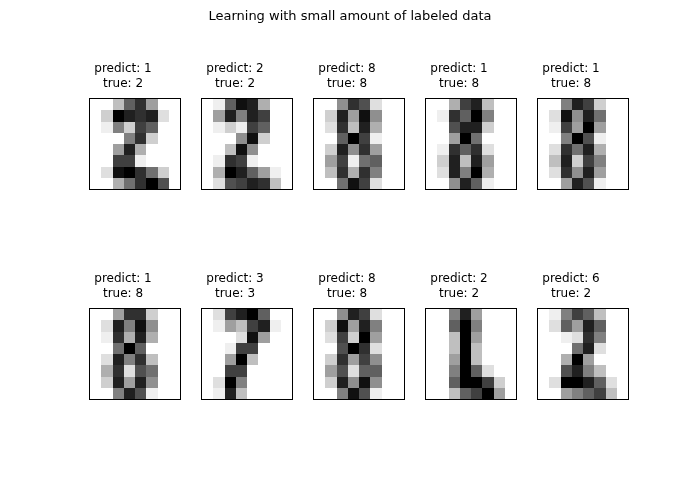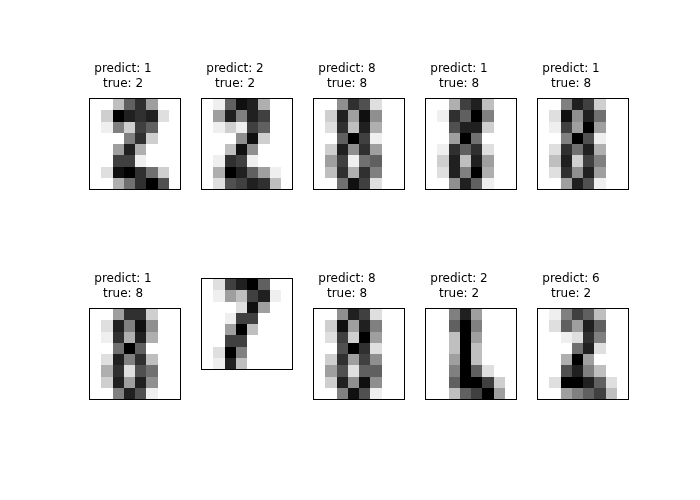--- a/index.html
+++ b/index.html
@@ -49,20 +49,21 @@
   }
   .digit > div {
     width: 100%;
     height: 100%;
   }
 </style>
 </head>
 <body>
 
 <div class="figure">
+  <div class="fig-title">Learning with small amount of labeled data</div>
 
   <div class="subplot" style="left:89px;top:61px">
     <div class="sub-title">
       <div>predict: 1</div>
       <div>true: 2</div>
     </div>
     <div class="digit">
         <div style="background-color: rgb(255, 255, 255);"></div>
         <div style="background-color: rgb(255, 255, 255);"></div>
         <div style="background-color: rgb(191, 191, 191);"></div>
@@ -489,20 +490,24 @@
         <div style="background-color: rgb(128, 128, 128);"></div>
         <div style="background-color: rgb(32, 32, 32);"></div>
         <div style="background-color: rgb(80, 80, 80);"></div>
         <div style="background-color: rgb(239, 239, 239);"></div>
         <div style="background-color: rgb(255, 255, 255);"></div>
         <div style="background-color: rgb(255, 255, 255);"></div>
       </div>
   </div>
 
   <div class="subplot" style="left:201px;top:271px">
+    <div class="sub-title">
+      <div>predict: 3</div>
+      <div>true: 3</div>
+    </div>
     <div class="digit">
         <div style="background-color: rgb(255, 255, 255);"></div>
         <div style="background-color: rgb(223, 223, 223);"></div>
         <div style="background-color: rgb(64, 64, 64);"></div>
         <div style="background-color: rgb(32, 32, 32);"></div>
         <div style="background-color: rgb(0, 0, 0);"></div>
         <div style="background-color: rgb(96, 96, 96);"></div>
         <div style="background-color: rgb(255, 255, 255);"></div>
         <div style="background-color: rgb(255, 255, 255);"></div>
         <div style="background-color: rgb(255, 255, 255);"></div>

